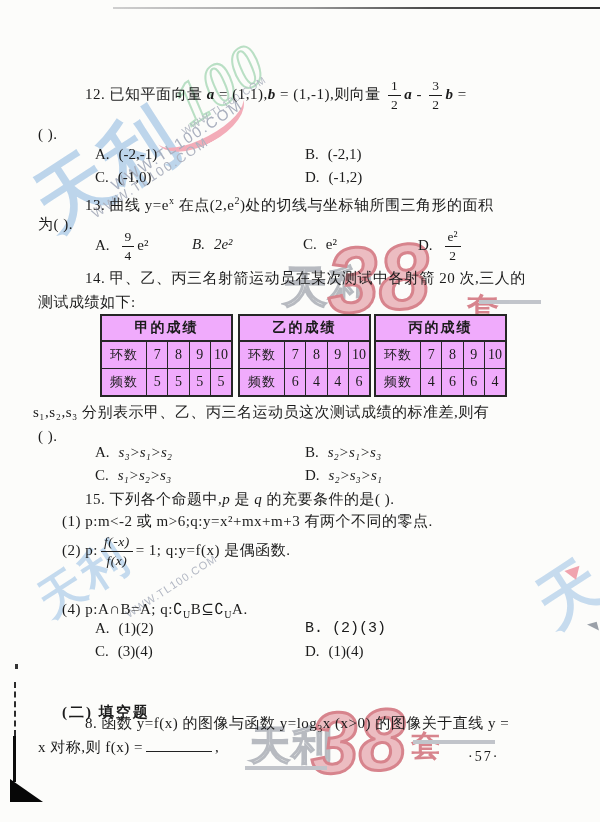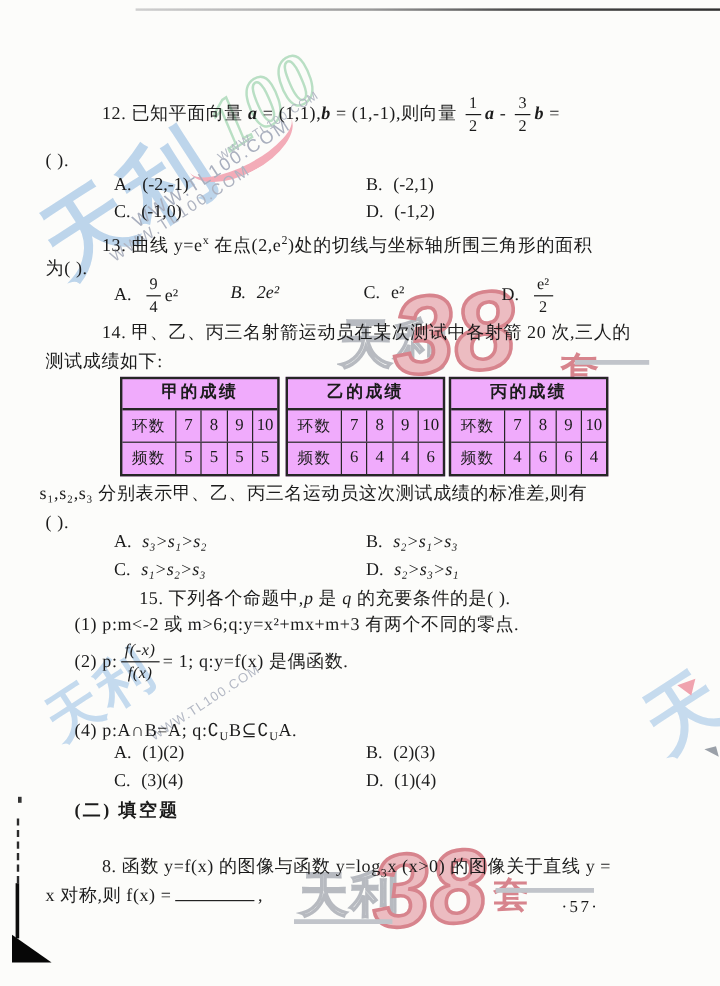--- a/index.html
+++ b/index.html
@@ -13,21 +13,21 @@
   .opt{position:absolute;white-space:nowrap;font-size:15px;z-index:3;}
   .opt .lbl{margin-right:9px;}
   .iv{font-style:italic;}
   .vec{font-style:italic;font-weight:bold;}
   .frac{display:inline-block;vertical-align:middle;text-align:center;line-height:1;font-size:13.5px;margin:0 3px;position:relative;top:-1px;}
   .frac .num{display:block;padding:0 3px 2px;border-bottom:1.2px solid #1b1b1b;}
   .frac .den{display:block;padding-top:2px;}
   sup{font-size:10px;}
   sub{font-size:10px;}
   .blank{display:inline-block;width:66px;border-bottom:1.2px solid #222;height:14px;vertical-align:baseline;margin:0 3px;}
-  .bold{font-weight:bold;}
+  .bold{font-weight:bold;margin-top:36px;}
 
   
   .score-table{position:absolute;top:314px;box-sizing:border-box;width:133px;border:2px solid #262626;background:#f0abfc;z-index:3;}
   .st-title{height:24px;line-height:24px;text-align:center;font-size:14px;border-bottom:2px solid #262626;font-weight:bold;letter-spacing:2px;}
   .st-row{display:flex;height:26px;line-height:26px;}
   .st-row.r2{border-top:1.2px solid #262626;}
   .st-cell{flex:1 1 0;text-align:center;font-size:14px;border-left:1.2px solid #262626;box-sizing:border-box;}
   .st-cell.lbl{flex:0 0 44px;border-left:none;font-size:13px;letter-spacing:1px;}
 
   
@@ -184,32 +184,32 @@
     </div>
   </div>
 
   <div class="line" style="left:33px;top:401px;"><span class="iv" style="font-style:normal;">s₁,s₂,s₃ 分别表示甲、乙、丙三名运动员这次测试成绩的标准差,则有</span></div>
   <div class="line" style="left:38px;top:425px;">(      ).</div>
   <div class="opt" style="left:95px;top:444px;"><span class="lbl">A.</span><span class="iv">s₃&gt;s₁&gt;s₂</span></div>
   <div class="opt" style="left:305px;top:444px;"><span class="lbl">B.</span><span class="iv">s₂&gt;s₁&gt;s₃</span></div>
   <div class="opt" style="left:95px;top:467px;"><span class="lbl">C.</span><span class="iv">s₁&gt;s₂&gt;s₃</span></div>
   <div class="opt" style="left:305px;top:467px;"><span class="lbl">D.</span><span class="iv">s₂&gt;s₃&gt;s₁</span></div>
 
-  <div class="line" style="left:85px;top:488px;margin-left:31px;">
+  <div class="line" style="left:85px;top:488px;">
     <span>15. 下列各个命题中,</span><span class="iv">p</span><span> 是 </span><span class="iv">q</span><span> 的充要条件的是(      ).</span>
   </div>
   <div class="line" style="left:62px;top:510px;">(1) p:m&lt;-2 或 m&gt;6;q:y=x²+mx+m+3 有两个不同的零点.</div>
   <div class="line" style="left:62px;top:536px;">
     <span>(2) p:</span><span class="frac"><span class="num iv">f(-x)</span><span class="den iv">f(x)</span></span><span>= 1;   q:y=f(x) 是偶函数.</span>
   </div>
   <div class="line" style="left:62px;top:598px;">
     <span>(4) p:A∩B=A; q:∁</span><sub>U</sub><span>B⊆∁</span><sub>U</sub><span>A.</span>
   </div>
   <div class="opt" style="left:95px;top:620px;"><span class="lbl">A.</span><span>(1)(2)</span></div>
-  <div class="opt" style="left:305px;top:620px;"><span class="lbl">B.</span><span>(2)(3)</span></div>
+  <div class="opt" style="left:305px;top:620px;font-family:Liberation Mono, monospace;"><span class="lbl">B.</span><span>(2)(3)</span></div>
   <div class="opt" style="left:95px;top:643px;"><span class="lbl">C.</span><span>(3)(4)</span></div>
   <div class="opt" style="left:305px;top:643px;"><span class="lbl">D.</span><span>(1)(4)</span></div>
 
   <div class="line bold" style="left:62px;top:665px;letter-spacing:2px;">(二) 填空题</div>
 
   <div class="line" style="left:85px;top:712px;">
     <span>8. 函数 y=f(x) 的图像与函数 y=log</span><sub>3</sub><span>x (x&gt;0) 的图像关于直线 y =</span>
   </div>
   <div class="line" style="left:38px;top:736px;">
     <span>x 对称,则 f(x) =</span><span class="blank"></span><span>,</span>

